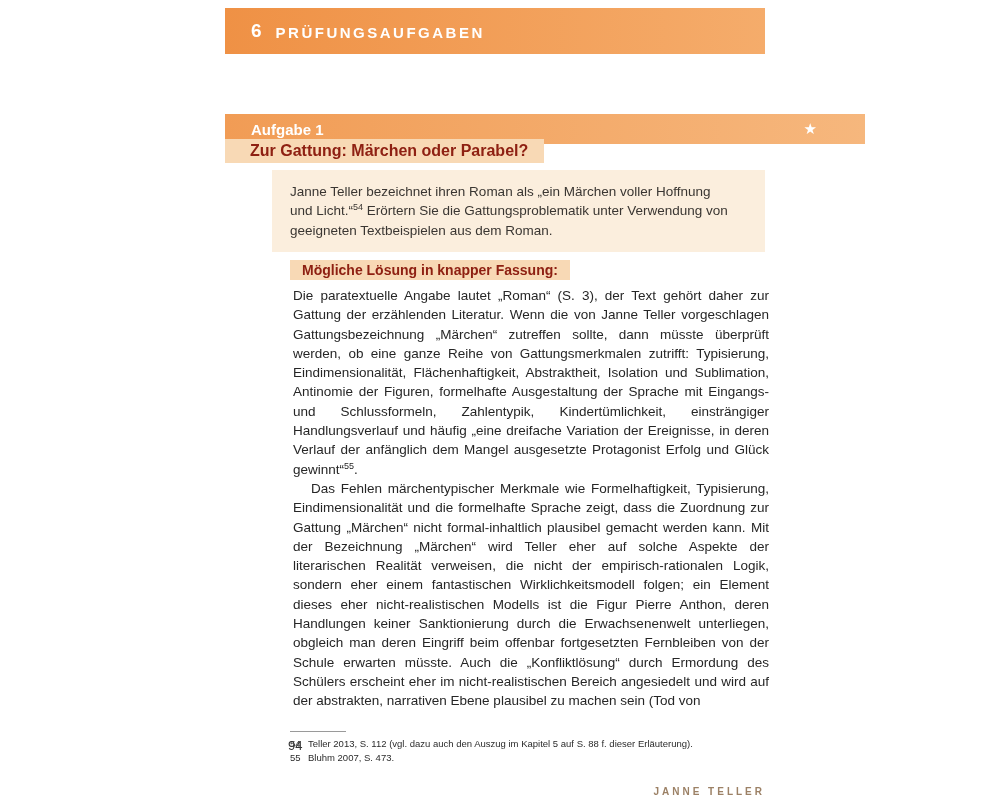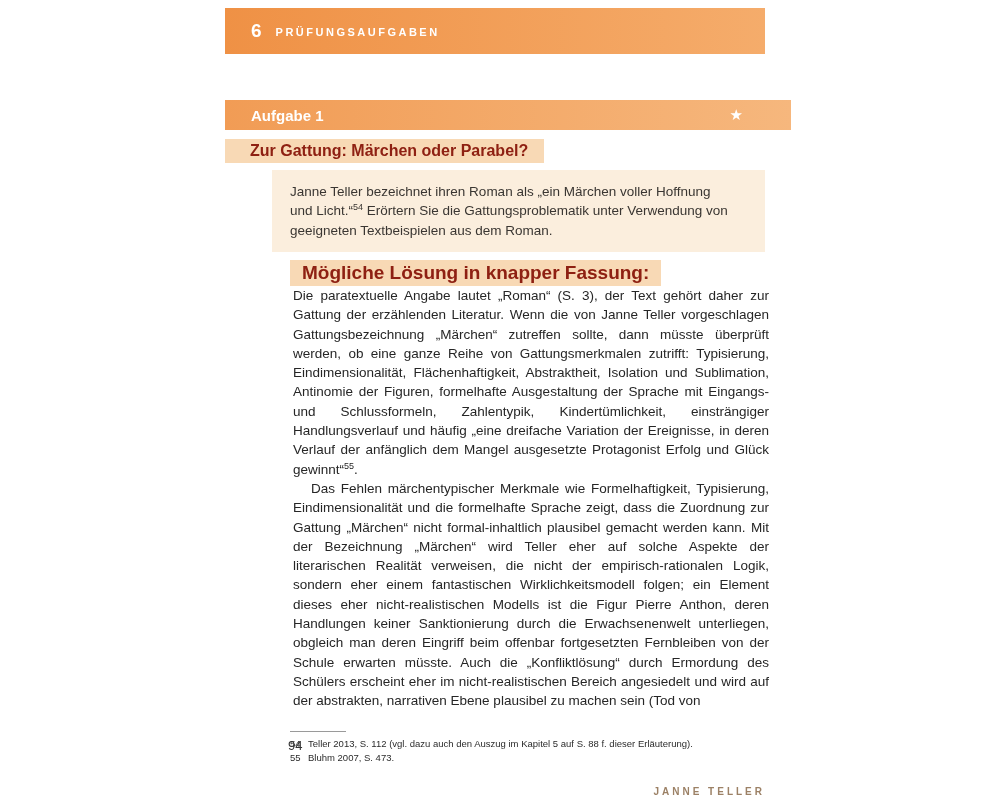--- a/index.html
+++ b/index.html
@@ -22,25 +22,25 @@
   }
   .page{position:absolute;inset:0;background:#fff;}
 
   
   .chapter-bar{
     position:absolute;left:225px;top:8px;width:540px;height:46px;
     background:linear-gradient(90deg,var(--orange),var(--orange-light));
     display:flex;align-items:center;color:#fff;
   }
   .chapter-number{font-size:19px;font-weight:bold;margin-left:26px;}
-  .chapter-title{font-size:11px;font-weight:bold;letter-spacing:2.5px;margin-left:14px;padding-top:2px;}
+  .chapter-title{font-size:15px;font-weight:bold;letter-spacing:2.5px;margin-left:14px;padding-top:2px;}
 
   
   .aufgabe-bar{
-    position:absolute;left:225px;top:100px;width:566px;height:30px;
+    position:absolute;left:225px;top:114px;width:640px;height:30px;
     background:linear-gradient(90deg,var(--bar2),var(--bar2-light));
     display:flex;align-items:center;justify-content:space-between;color:#fff;
   }
   .aufgabe-title{font-size:15px;font-weight:bold;margin-left:26px;}
   .aufgabe-star{font-size:15px;margin-right:48px;}
 
   
   .section-heading{
     position:absolute;left:225px;top:139px;
     background:var(--highlight);
@@ -56,21 +56,21 @@
     padding:12px 32px 12px 18px;
     font-size:13.5px;line-height:19.3px;color:#3a3632;
   }
   .task-box sup{font-size:9px;line-height:0;}
 
   
   .solution-heading{
     position:absolute;left:290px;top:260px;
     background:var(--highlight);
     padding:2px 12px;
-    font-size:19px;font-weight:bold;color:var(--darkred);
+    font-size:14px;font-weight:bold;color:var(--darkred);
     white-space:nowrap;
   }
 
   
   .body-text{
     position:absolute;left:284px;top:286px;width:476px;
     font-size:13.5px;line-height:19.3px;color:var(--text);
     text-align:justify;
     margin-left:9px;
   }

